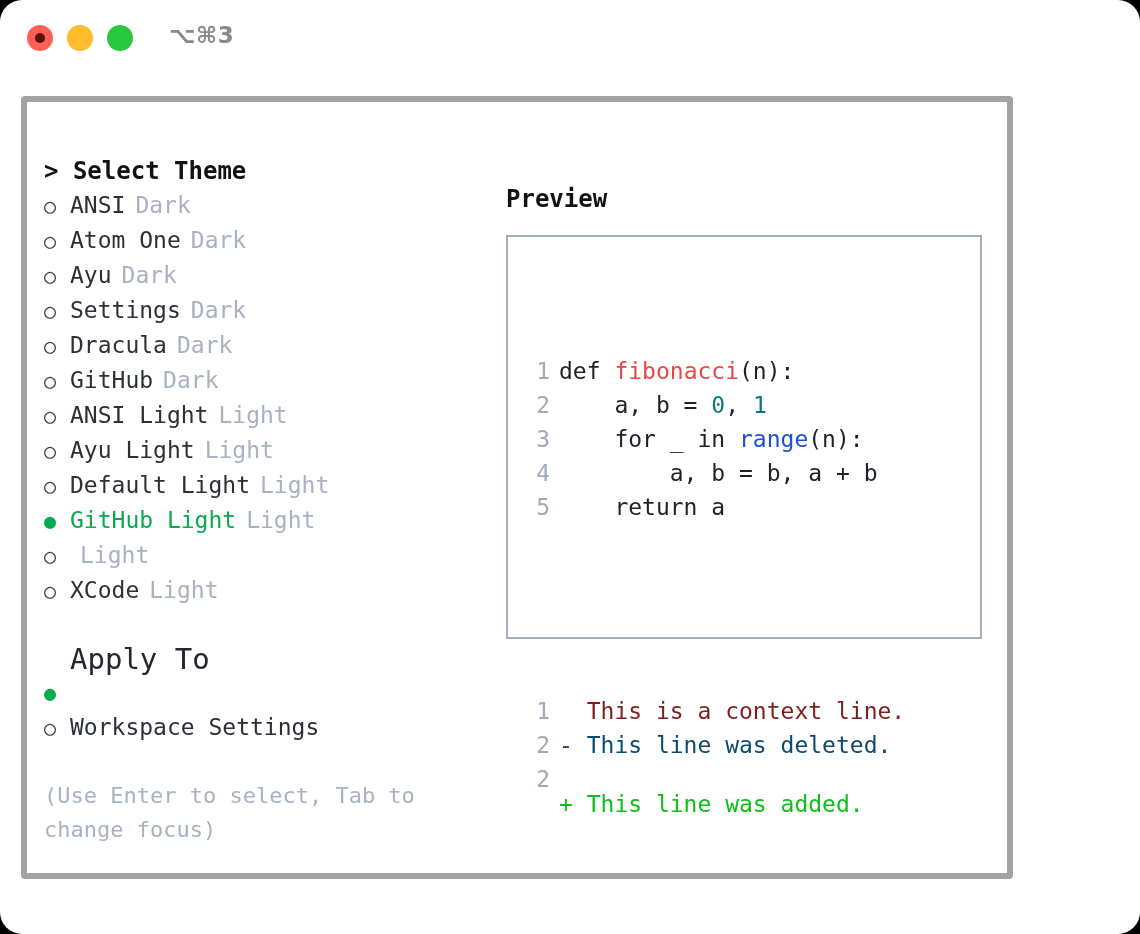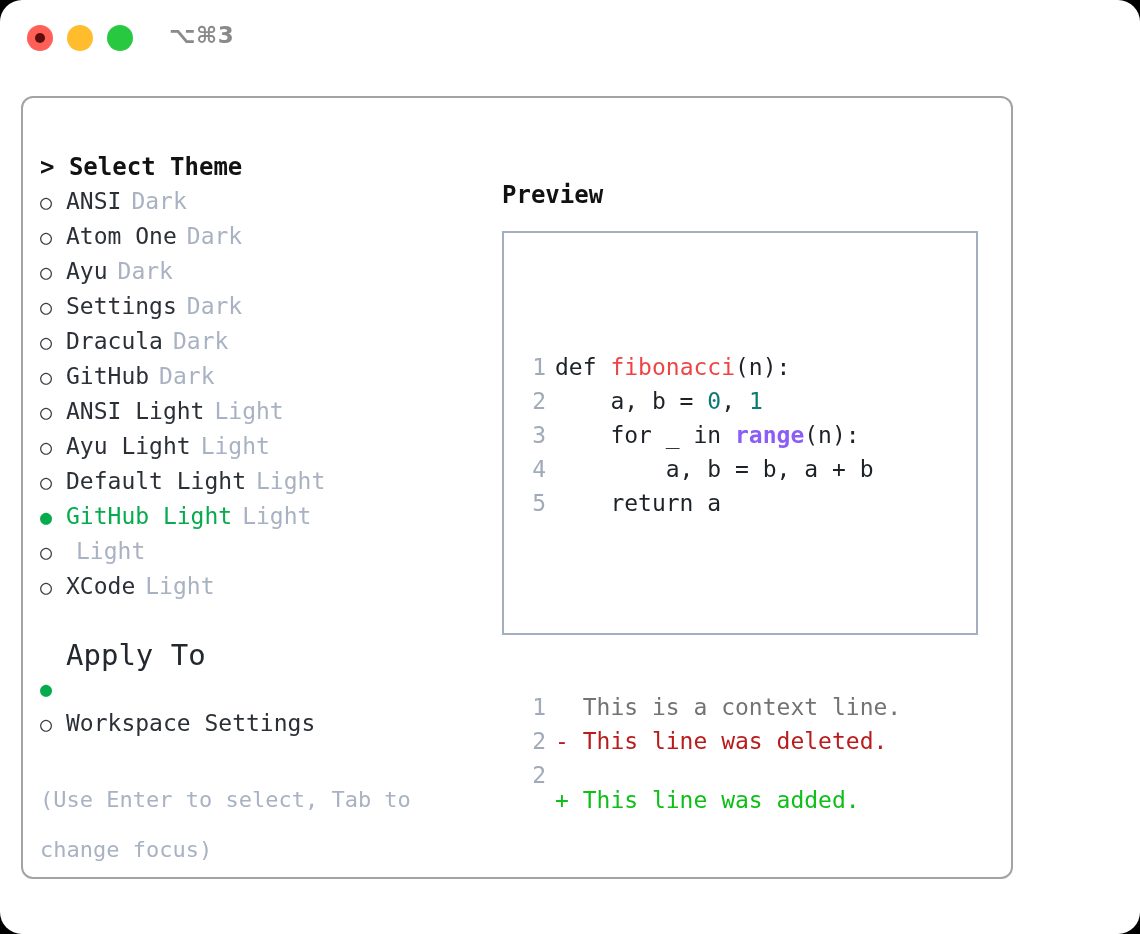--- a/index.html
+++ b/index.html
@@ -60,22 +60,22 @@
     color: #8a8a8a;
     font-family: "DejaVu Sans", sans-serif;
     font-weight: 600;
   }
   
   .panel {
     position: absolute;
     left: 21px; top: 96px;
     width: 992px;
     height: 783px;
-    border: 2px solid #a3a3a3;
-    border-radius: 12px;
+    border: 6px solid #a3a3a3;
+    border-radius: 4px;
     box-sizing: border-box;
   }
   
   .left-col {
     position: absolute;
     left: 17px; top: 52px;
     width: 430px;
   }
   .list-header {
     font-size: 24px;
@@ -111,21 +111,21 @@
     font-size: 29px;
     color: #23272e;
     line-height: 34px;
     padding-left: 26px;
     white-space: pre;
   }
   .hint {
     margin-top: 34px;
     font-size: 22px;
     color: #a8b2c2;
-    line-height: 50px;
+    line-height: 34px;
     width: 420px;
     white-space: pre-wrap;
   }
   
   .right-col {
     position: absolute;
     left: 479px; top: 52px;
     width: 490px;
   }
   .preview-title {
@@ -155,24 +155,24 @@
   .lineno {
     display: inline-block;
     width: 30px;
     flex: 0 0 30px;
     text-align: right;
     color: #a0aab8;
   }
   .code-text { padding-left: 9px; color: #1d2228; }
   .tok-fn     { color: #ef4444; }
   .tok-num    { color: #0b7a74; }
-  .tok-builtin{ color: #8b5cf6; font-weight: bold; }
+  .tok-builtin{ color: #1d4ed8; }
   .blank-line { height: 34px; }
-  .diff-ctx   { color: #737373; }
-  .diff-del   { color: #b91c1c; }
+  .diff-ctx   { color: #7f1d1d; }
+  .diff-del   { color: #0c4a6e; }
   .diff-add   { color: #0dbf16; margin-top: 25px; }
 </style>
 </head>
 <body>
 
 <div class="window">
 
   <div class="titlebar">
     <div class="lights">
       <span class="light red"></span>

